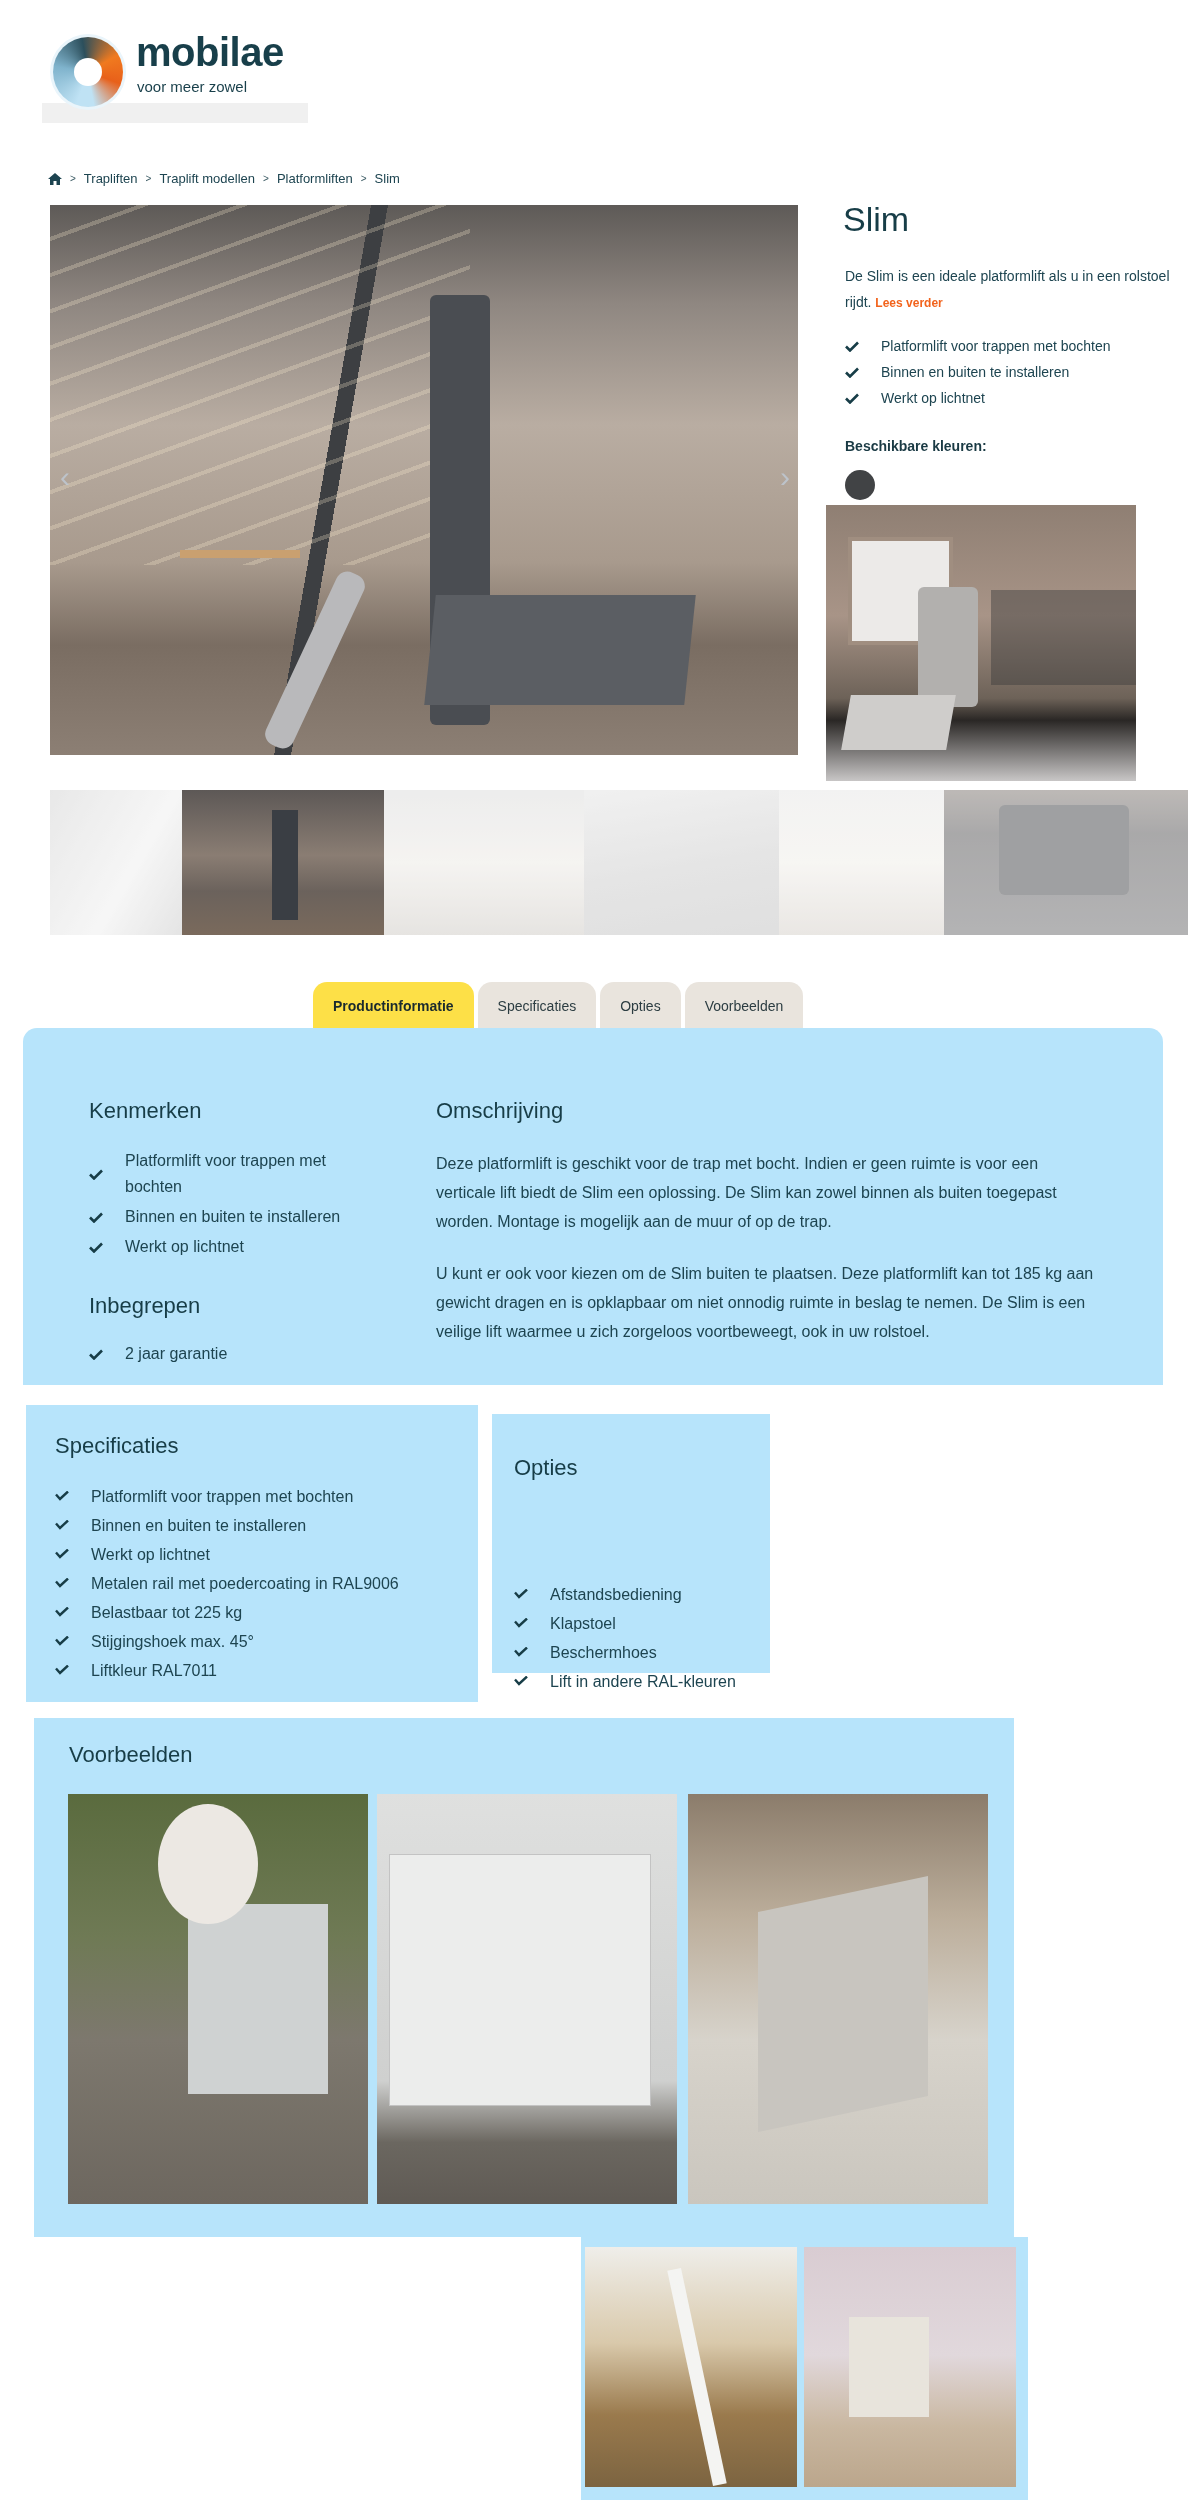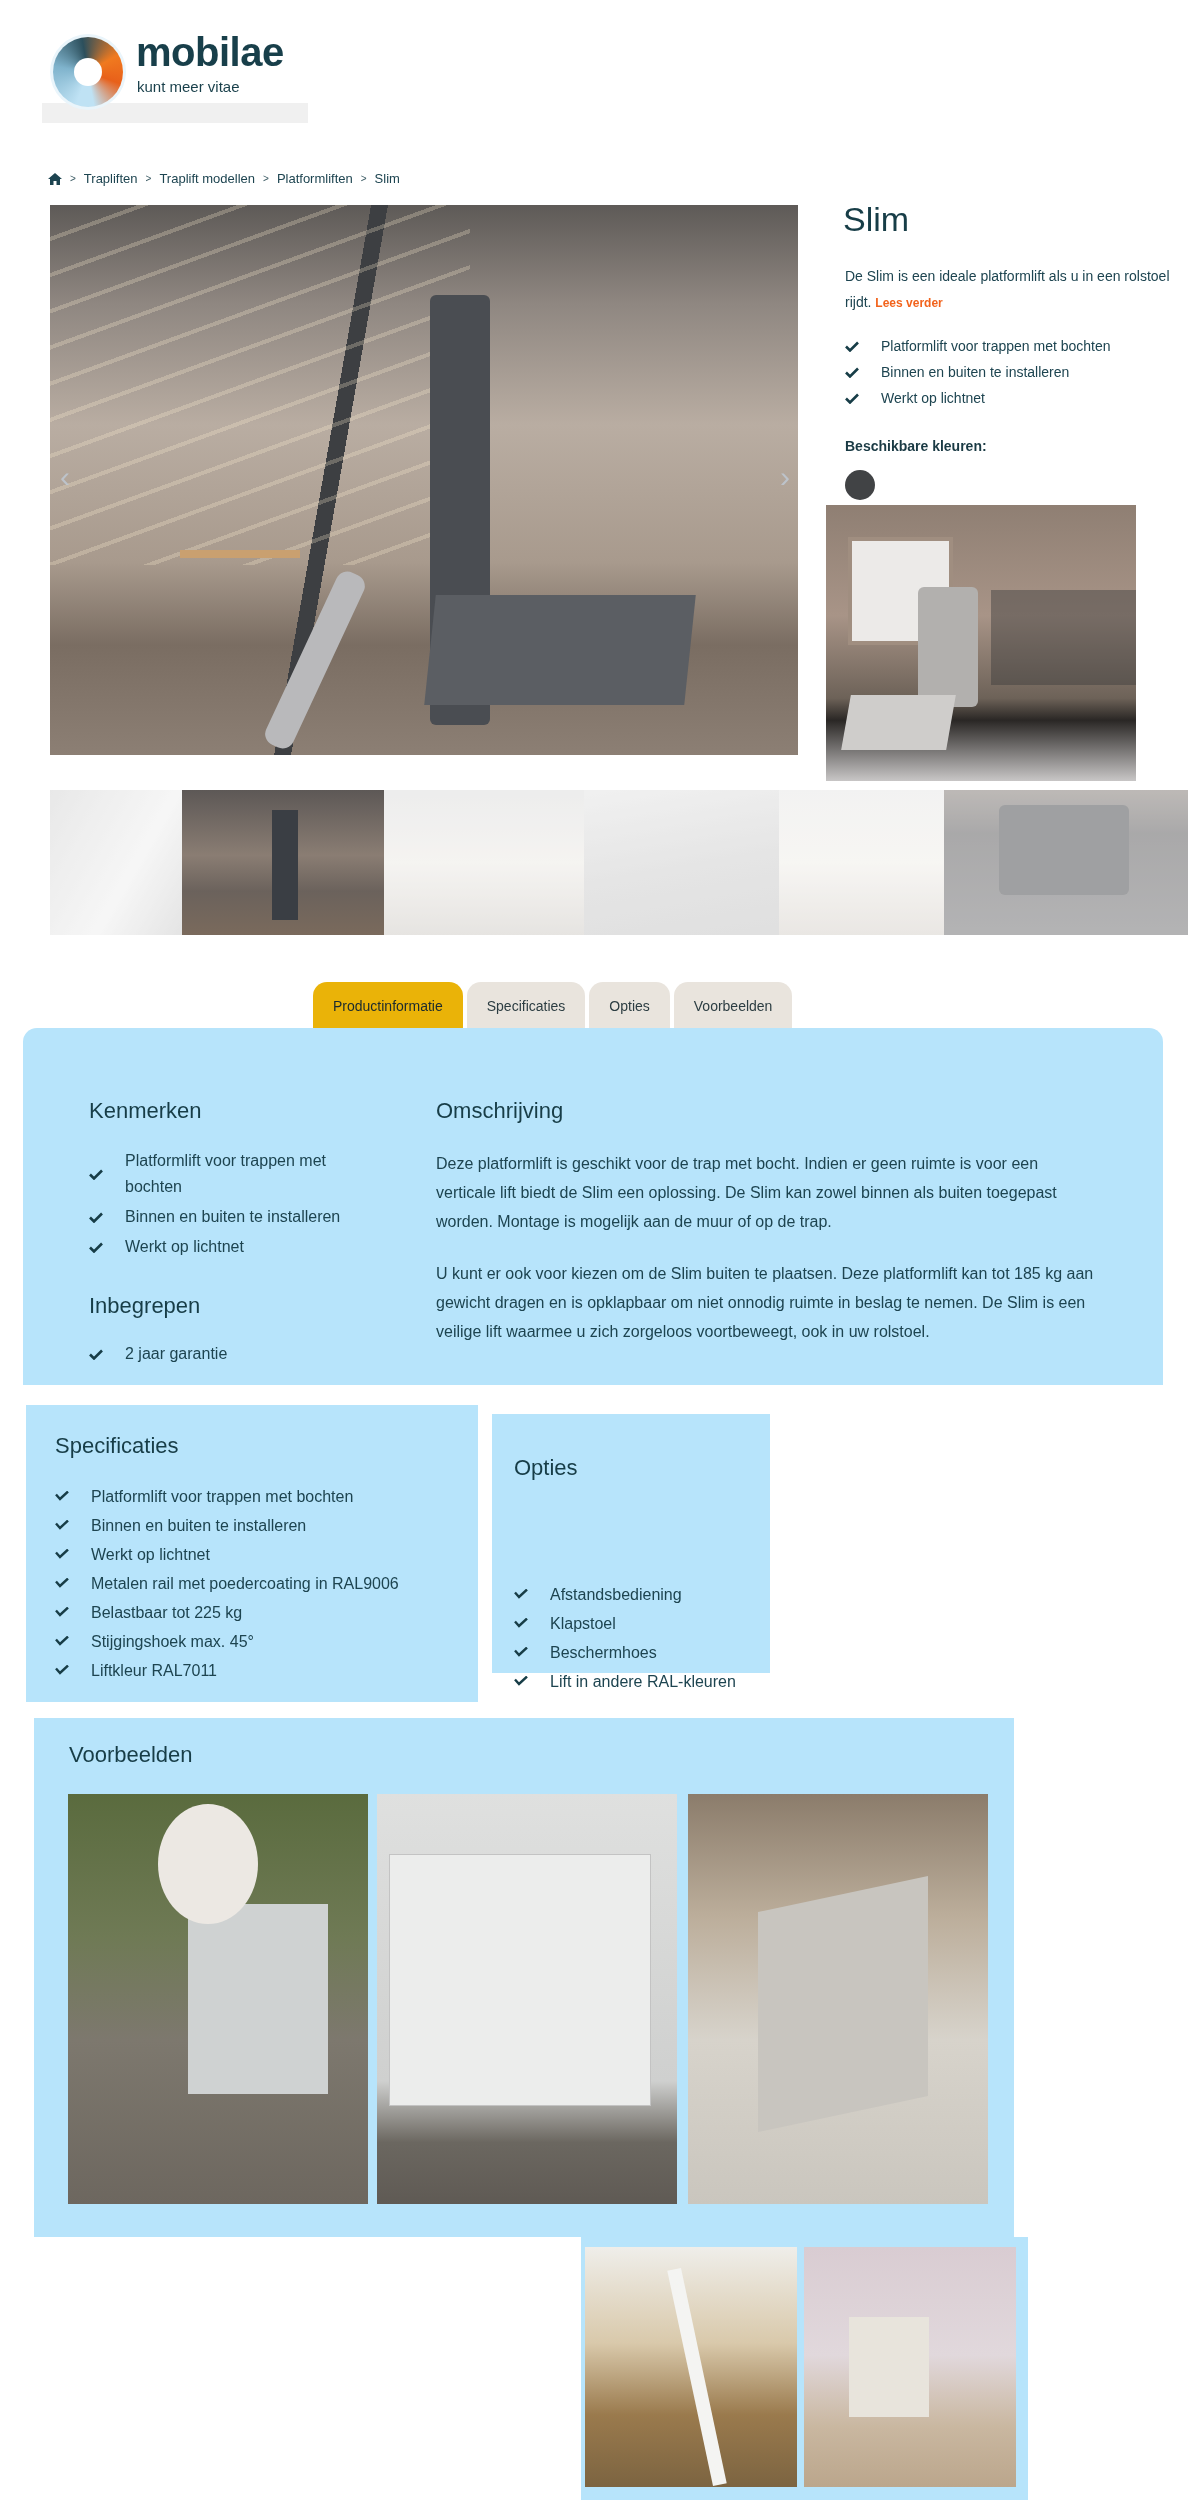--- a/index.html
+++ b/index.html
@@ -62,21 +62,21 @@
   .feat-list { left: 845px; top: 333px; list-style: none; font-size: 14px; color: #1d4450; }
   .feat-list li, .list li { display: flex; align-items: flex-start; gap: 22px; }
   .feat-list li { height: 26px; align-items: center; }
   .check { width: 14px; height: 11px; flex: none; display: inline-block; }
   .colors-label { left: 845px; top: 438px; font-size: 14px; font-weight: bold; color: #1a3a44; }
   .swatch { left: 845px; top: 470px; width: 30px; height: 30px; border-radius: 50%; background: #414345; cursor: pointer; }
 
   
   .tabs { left: 313px; top: 982px; display: flex; gap: 4px; }
   .tab { height: 47px; padding: 0 20px; border-radius: 14px 14px 0 0; background: #e9e4dd; font-size: 14px; color: #2c3d42; display: flex; align-items: center; cursor: pointer; }
-  .tab.active { background: #eab308; font-weight: normal; color: #1a2a2e; }
+  .tab.active { background: #fde047; font-weight: bold; color: #1a2a2e; }
 
   .panel { background: #b7e4fb; }
   .tab-panel { left: 23px; top: 1028px; width: 1140px; height: 357px; border-radius: 14px 14px 0 0; }
   .h2 { font-size: 22px; color: #173d47; font-weight: normal; }
   .list { list-style: none; font-size: 16px; color: #1d4450; }
 
   .kenmerken-title { left: 89px; top: 1098px; }
   .kenmerken-list { left: 89px; top: 1148px; width: 290px; }
   .kenmerken-list li { line-height: 26px; margin-bottom: 4px; align-items: center; }
   .inbegrepen-title { left: 89px; top: 1293px; text-align: center; }
@@ -112,21 +112,21 @@
   .ex1::after { content: ""; position: absolute; left: 105px; top: 20px; width: 14px; height: 220px; background: #f4f4f2; transform: rotate(-12deg); }
   .ex2 { left: 804px; width: 212px; background: linear-gradient(180deg, #d9ccd2 0%, #e1d8dc 45%, #c9b7a0 75%, #bba68c 100%); }
   .ex2::after { content: ""; position: absolute; left: 45px; top: 70px; width: 80px; height: 100px; background: #e8e4dc; }
 </style>
 </head>
 <body>
 
 <div class="abs logo-band"></div>
 <div class="abs logo-mark"></div>
 <div class="abs logo-name">mobilae</div>
-<div class="abs logo-tag">kunt meer vitae</div>
+<div class="abs logo-tag">voor meer zowel</div>
 
 <nav class="abs breadcrumb">
   <svg class="home-icon" viewBox="0 0 14 12">
     <path d="M7 0 L14 6 L12 6 L12 12 L8.5 12 L8.5 8 L5.5 8 L5.5 12 L2 12 L2 6 L0 6 Z" fill="#1d4450"></path>
   </svg>
   <span class="sep">&gt;</span>
   <span>Trapliften</span>
   <span class="sep">&gt;</span>
   <span>Traplift modellen</span>
   <span class="sep">&gt;</span>

